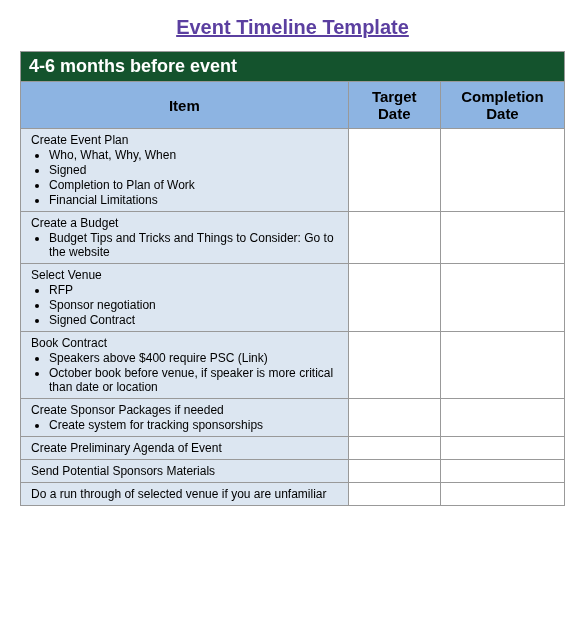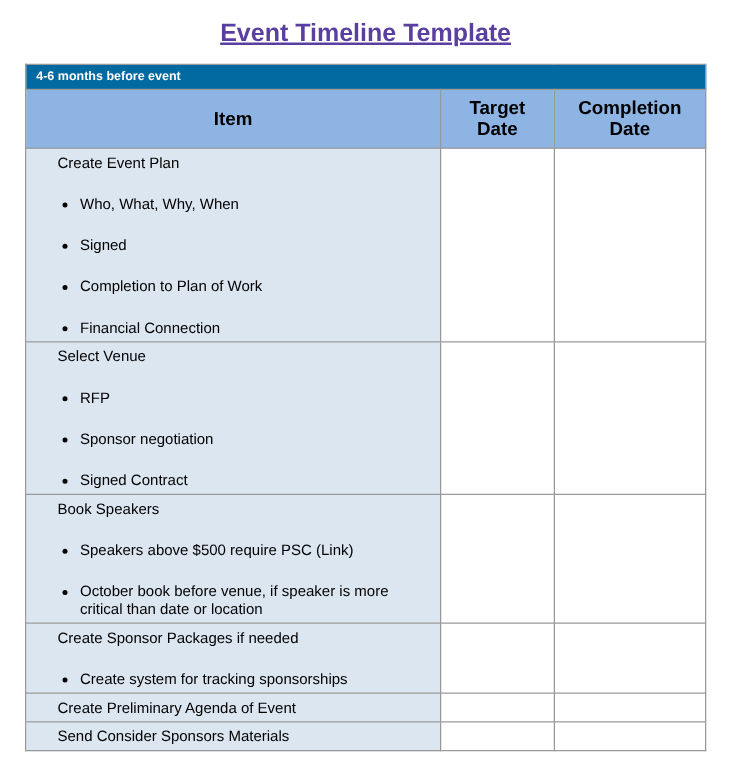--- a/index.html
+++ b/index.html
@@ -26,44 +26,44 @@
       text-decoration: underline;
     }
 
     .timeline-table {
       width: 100%;
       border-collapse: collapse;
       border: 1px solid #999;
     }
 
     .section-header-row td {
-      background-color: #0369a1;
+      background-color: #14532d;
       color: #fff;
       font-weight: bold;
       padding: 4px 8px;
-      font-size: 10px;
+      font-size: 18px;
     }
 
     .col-header-row td {
       background-color: #8db4e2;
       font-weight: bold;
       text-align: center;
       padding: 6px 8px;
       border: 1px solid #999;
       font-size: 15px;
     }
 
     .col-item {
       text-align: center;
     }
 
     .data-row td {
       border: 1px solid #999;
       vertical-align: top;
-      padding: 4px 25px;
+      padding: 4px 10px;
     }
 
     .data-row td.item-cell {
       background-color: #dce6f1;
     }
 
     .data-row td.date-cell {
       background-color: #fff;
       min-width: 80px;
     }
@@ -72,21 +72,21 @@
       background-color: #fff;
       min-width: 80px;
     }
 
     ul {
       margin-left: 18px;
       padding: 0;
     }
 
     ul li {
-      margin-top: 19px;
+      margin-top: 1px;
     }
   </style>
 </head>
 <body>
 
 <h1 class="page-title">Event Timeline Template</h1>
 
 <table class="timeline-table">
   <tbody>
 
@@ -100,46 +100,56 @@
       <td>Completion Date</td>
     </tr>
 
     <tr class="data-row">
       <td class="item-cell">
         <span>Create Event Plan</span>
         <ul>
           <li>Who, What, Why, When</li>
           <li>Signed</li>
           <li>Completion to Plan of Work</li>
-          <li>Financial Connection</li>
+          <li>Financial Limitations</li>
         </ul>
       </td>
       <td class="date-cell"></td>
       <td class="completion-cell"></td>
     </tr>
 
+    <tr class="data-row">
+      <td class="item-cell">
+        <span>Create a Budget</span>
+        <ul>
+          <li>Budget Tips and Tricks and Things to Consider: Go to the website</li>
+        </ul>
+      </td>
+      <td class="date-cell"></td>
+      <td class="completion-cell"></td>
+    </tr>
 
     <tr class="data-row">
       <td class="item-cell">
         <span>Select Venue</span>
         <ul>
           <li>RFP</li>
           <li>Sponsor negotiation</li>
           <li>Signed Contract</li>
         </ul>
       </td>
       <td class="date-cell"></td>
       <td class="completion-cell"></td>
     </tr>
 
     <tr class="data-row">
       <td class="item-cell">
-        <span>Book Speakers</span>
+        <span>Book Contract</span>
         <ul>
-          <li>Speakers above $500 require PSC (Link)</li>
+          <li>Speakers above $400 require PSC (Link)</li>
           <li>October book before venue, if speaker is more critical than date or location</li>
         </ul>
       </td>
       <td class="date-cell"></td>
       <td class="completion-cell"></td>
     </tr>
 
     <tr class="data-row">
       <td class="item-cell">
         <span>Create Sponsor Packages if needed</span>
@@ -154,21 +164,28 @@
     <tr class="data-row">
       <td class="item-cell">
         <span>Create Preliminary Agenda of Event</span>
       </td>
       <td class="date-cell"></td>
       <td class="completion-cell"></td>
     </tr>
 
     <tr class="data-row">
       <td class="item-cell">
-        <span>Send Consider Sponsors Materials</span>
+        <span>Send Potential Sponsors Materials</span>
       </td>
       <td class="date-cell"></td>
       <td class="completion-cell"></td>
     </tr>
 
+    <tr class="data-row">
+      <td class="item-cell">
+        <span>Do a run through of selected venue if you are unfamiliar</span>
+      </td>
+      <td class="date-cell"></td>
+      <td class="completion-cell"></td>
+    </tr>
 
   </tbody>
 </table>
 
 </body></html>

